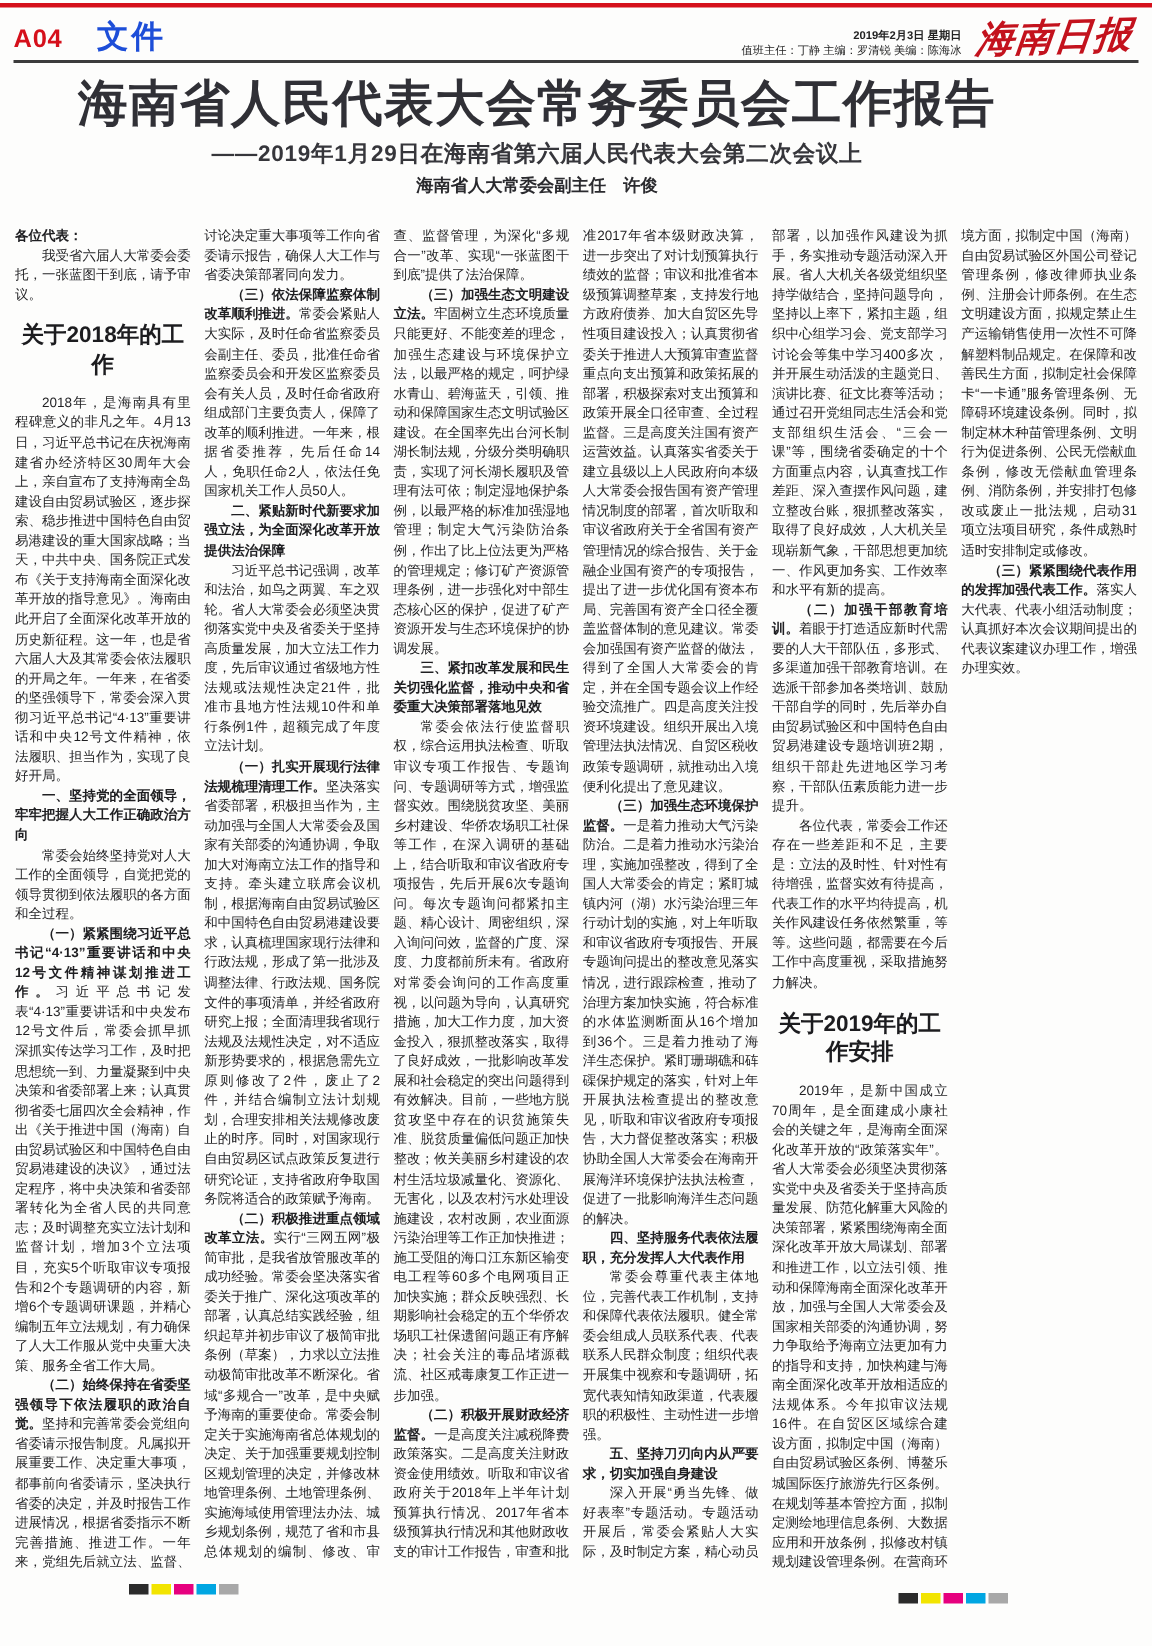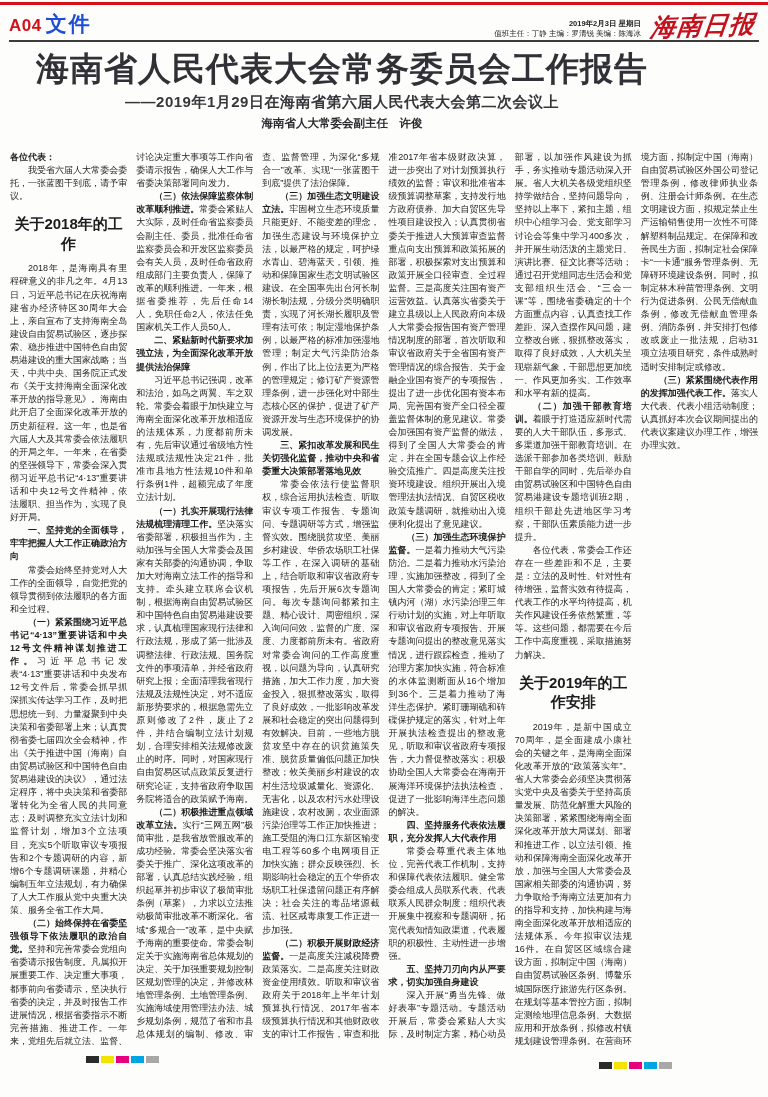--- a/index.html
+++ b/index.html
@@ -4,30 +4,30 @@
 <style>
   * { margin:0; padding:0; box-sizing:border-box; }
   html,body { width:768px; }
   body {
     width:768px; height:1097px; position:relative; background:#fdfdfc;
     font-family:"Liberation Sans", sans-serif; color:#222; overflow:hidden;
   }
   .top-red-rule { position:absolute; top:2px; left:0; width:768px; height:3px; background:#d5101b; }
   .masthead { position:absolute; top:8px; left:0; width:768px; height:30px; padding:0 9px;
     display:flex; align-items:flex-end; justify-content:space-between; }
-  .mast-left { display:flex; align-items:baseline; gap:4px; }
+  .mast-left { display:flex; align-items:baseline; gap:23px; }
   .page-code { color:#d5101b; font-weight:bold; font-size:17px; letter-spacing:0.5px; }
   .section-name { color:#1d4ed8; font-weight:bold; font-size:21px; letter-spacing:2px; }
   .mast-right { display:flex; align-items:flex-end; gap:10px; }
   .mast-info { text-align:right; font-size:7.5px; line-height:9.5px; color:#222; }
   .mast-info .date { font-weight:bold; }
   .paper-logo { color:#c3121d; font-size:25px; font-weight:900; font-style:italic;
     letter-spacing:1px; transform:skewX(-8deg) rotate(-2deg); line-height:1; padding-right:4px; }
   .mast-rule { position:absolute; top:40px; left:9px; width:750px; height:2px; background:#3c3c3c; }
-  .headline { position:absolute; top:50px; left:0; width:684px; text-align:center; }
+  .headline { position:absolute; top:50px; left:16px; width:684px; text-align:center; }
   .headline .title { font-size:33px; font-weight:900; color:#303036; letter-spacing:1px; line-height:1.15; }
   .headline .subtitle { font-size:15px; font-weight:bold; color:#36363b; margin-top:5px; letter-spacing:0.5px; }
   .headline .byline { font-size:11.5px; font-weight:bold; color:#2a2a2e; margin-top:4px; }
   .article { position:absolute; top:151px; left:10px; width:748px; height:897px;
     column-count:6; column-gap:9px; column-fill:auto; overflow:hidden;
     font-size:9px; line-height:13.1px; text-align:justify; color:#1f1f22; }
   .article p { margin:0; text-indent:2em; }
   .article p.greeting { text-indent:0; font-weight:bold; }
   .article p.major { font-weight:bold; }
   .article .lead { font-weight:bold; }
@@ -69,21 +69,21 @@
     <p class="greeting">各位代表：</p>
     <p>我受省六届人大常委会委托，一张蓝图干到底，请予审议。</p>
     <div class="h2">关于2018年的工作</div>
     <p>2018年，是海南具有里程碑意义的非凡之年。4月13日，习近平总书记在庆祝海南建省办经济特区30周年大会上，亲自宣布了支持海南全岛建设自由贸易试验区，逐步探索、稳步推进中国特色自由贸易港建设的重大国家战略；当天，中共中央、国务院正式发布《关于支持海南全面深化改革开放的指导意见》。海南由此开启了全面深化改革开放的历史新征程。这一年，也是省六届人大及其常委会依法履职的开局之年。一年来，在省委的坚强领导下，常委会深入贯彻习近平总书记“4·13”重要讲话和中央12号文件精神，依法履职、担当作为，实现了良好开局。</p>
     <p class="major">一、坚持党的全面领导，牢牢把握人大工作正确政治方向</p>
     <p>常委会始终坚持党对人大工作的全面领导，自觉把党的领导贯彻到依法履职的各方面和全过程。</p>
     <p><span class="lead">（一）紧紧围绕习近平总书记“4·13”重要讲话和中央12号文件精神谋划推进工作。</span>习近平总书记发表“4·13”重要讲话和中央发布12号文件后，常委会抓早抓深抓实传达学习工作，及时把思想统一到、力量凝聚到中央决策和省委部署上来；认真贯彻省委七届四次全会精神，作出《关于推进中国（海南）自由贸易试验区和中国特色自由贸易港建设的决议》，通过法定程序，将中央决策和省委部署转化为全省人民的共同意志；及时调整充实立法计划和监督计划，增加3个立法项目，充实5个听取审议专项报告和2个专题调研的内容，新增6个专题调研课题，并精心编制五年立法规划，有力确保了人大工作服从党中央重大决策、服务全省工作大局。</p>
     <p><span class="lead">（二）始终保持在省委坚强领导下依法履职的政治自觉。</span>坚持和完善常委会党组向省委请示报告制度。凡属拟开展重要工作、决定重大事项，都事前向省委请示，坚决执行省委的决定，并及时报告工作进展情况，根据省委指示不断完善措施、推进工作。一年来，党组先后就立法、监督、讨论决定重大事项等工作向省委请示报告，确保人大工作与省委决策部署同向发力。</p>
     <p><span class="lead">（三）依法保障监察体制改革顺利推进。</span>常委会紧贴人大实际，及时任命省监察委员会副主任、委员，批准任命省监察委员会和开发区监察委员会有关人员，及时任命省政府组成部门主要负责人，保障了改革的顺利推进。一年来，根据省委推荐，先后任命14人，免职任命2人，依法任免国家机关工作人员50人。</p>
     <p class="major">二、紧贴新时代新要求加强立法，为全面深化改革开放提供法治保障</p>
-    <p>习近平总书记强调，改革和法治，如鸟之两翼、车之双轮。常委会着眼于加快建立与海南全面深化改革开放相适应的法规体系，力度都前所未有，先后审议通过省级地方性法规或法规性决定21件，批准市县地方性法规10件和单行条例1件，超额完成了年度立法计划。</p>
+    <p>习近平总书记强调，改革和法治，如鸟之两翼、车之双轮。省人大常委会必须坚决贯彻落实党中央及省委关于坚持高质量发展，加大立法工作力度，先后审议通过省级地方性法规或法规性决定21件，批准市县地方性法规10件和单行条例1件，超额完成了年度立法计划。</p>
     <p><span class="lead">（一）扎实开展现行法律法规梳理清理工作。</span>坚决落实省委部署，积极担当作为，主动加强与全国人大常委会及国家有关部委的沟通协调，争取加大对海南立法工作的指导和支持。牵头建立联席会议机制，根据海南自由贸易试验区和中国特色自由贸易港建设要求，认真梳理国家现行法律和行政法规，形成了第一批涉及调整法律、行政法规、国务院文件的事项清单，并经省政府研究上报；全面清理我省现行法规及法规性决定，对不适应新形势要求的，根据急需先立原则修改了2件，废止了2件，并结合编制立法计划规划，合理安排相关法规修改废止的时序。同时，对国家现行自由贸易区试点政策反复进行研究论证，支持省政府争取国务院将适合的政策赋予海南。</p>
     <p><span class="lead">（二）积极推进重点领域改革立法。</span>实行“三网五网”极简审批，是我省放管服改革的成功经验。常委会坚决落实省委关于推广、深化这项改革的部署，认真总结实践经验，组织起草并初步审议了极简审批条例（草案），力求以立法推动极简审批改革不断深化。省域“多规合一”改革，是中央赋予海南的重要使命。常委会制定关于实施海南省总体规划的决定、关于加强重要规划控制区规划管理的决定，并修改林地管理条例、土地管理条例、实施海域使用管理法办法、城乡规划条例，规范了省和市县总体规划的编制、修改、审查、监督管理，为深化“多规合一”改革、实现“一张蓝图干到底”提供了法治保障。</p>
     <p><span class="lead">（三）加强生态文明建设立法。</span>牢固树立生态环境质量只能更好、不能变差的理念，加强生态建设与环境保护立法，以最严格的规定，呵护绿水青山、碧海蓝天，引领、推动和保障国家生态文明试验区建设。在全国率先出台河长制湖长制法规，分级分类明确职责，实现了河长湖长履职及管理有法可依；制定湿地保护条例，以最严格的标准加强湿地管理；制定大气污染防治条例，作出了比上位法更为严格的管理规定；修订矿产资源管理条例，进一步强化对中部生态核心区的保护，促进了矿产资源开发与生态环境保护的协调发展。</p>
     <p class="major">三、紧扣改革发展和民生关切强化监督，推动中央和省委重大决策部署落地见效</p>
     <p>常委会依法行使监督职权，综合运用执法检查、听取审议专项工作报告、专题询问、专题调研等方式，增强监督实效。围绕脱贫攻坚、美丽乡村建设、华侨农场职工社保等工作，在深入调研的基础上，结合听取和审议省政府专项报告，先后开展6次专题询问。每次专题询问都紧扣主题、精心设计、周密组织，深入询问问效，监督的广度、深度、力度都前所未有。省政府对常委会询问的工作高度重视，以问题为导向，认真研究措施，加大工作力度，加大资金投入，狠抓整改落实，取得了良好成效，一批影响改革发展和社会稳定的突出问题得到有效解决。目前，一些地方脱贫攻坚中存在的识贫施策失准、脱贫质量偏低问题正加快整改；攸关美丽乡村建设的农村生活垃圾减量化、资源化、无害化，以及农村污水处理设施建设，农村改厕，农业面源污染治理等工作正加快推进；施工受阻的海口江东新区输变电工程等60多个电网项目正加快实施；群众反映强烈、长期影响社会稳定的五个华侨农场职工社保遗留问题正有序解决；社会关注的毒品堵源截流、社区戒毒康复工作正进一步加强。</p>
     <p><span class="lead">（二）积极开展财政经济监督。</span>一是高度关注减税降费政策落实。二是高度关注财政资金使用绩效。听取和审议省政府关于2018年上半年计划预算执行情况、2017年省本级预算执行情况和其他财政收支的审计工作报告，审查和批准2017年省本级财政决算，进一步突出了对计划预算执行绩效的监督；审议和批准省本级预算调整草案，支持发行地方政府债券、加大自贸区先导性项目建设投入；认真贯彻省委关于推进人大预算审查监督重点向支出预算和政策拓展的部署，积极探索对支出预算和政策开展全口径审查、全过程监督。三是高度关注国有资产运营效益。认真落实省委关于建立县级以上人民政府向本级人大常委会报告国有资产管理情况制度的部署，首次听取和审议省政府关于全省国有资产管理情况的综合报告、关于金融企业国有资产的专项报告，提出了进一步优化国有资本布局、完善国有资产全口径全覆盖监督体制的意见建议。常委会加强国有资产监督的做法，得到了全国人大常委会的肯定，并在全国专题会议上作经验交流推广。四是高度关注投资环境建设。组织开展出入境管理法执法情况、自贸区税收政策专题调研，就推动出入境便利化提出了意见建议。</p>
     <p><span class="lead">（三）加强生态环境保护监督。</span>一是着力推动大气污染防治。二是着力推动水污染治理，实施加强整改，得到了全国人大常委会的肯定；紧盯城镇内河（湖）水污染治理三年行动计划的实施，对上年听取和审议省政府专项报告、开展专题询问提出的整改意见落实情况，进行跟踪检查，推动了治理方案加快实施，符合标准的水体监测断面从16个增加到36个。三是着力推动了海洋生态保护。紧盯珊瑚礁和砗磲保护规定的落实，针对上年开展执法检查提出的整改意见，听取和审议省政府专项报告，大力督促整改落实；积极协助全国人大常委会在海南开展海洋环境保护法执法检查，促进了一批影响海洋生态问题的解决。</p>
     <p class="major">四、坚持服务代表依法履职，充分发挥人大代表作用</p>
     <p>常委会尊重代表主体地位，完善代表工作机制，支持和保障代表依法履职。健全常委会组成人员联系代表、代表联系人民群众制度；组织代表开展集中视察和专题调研，拓宽代表知情知政渠道，代表履职的积极性、主动性进一步增强。</p>
     <p class="major">五、坚持刀刃向内从严要求，切实加强自身建设</p>

